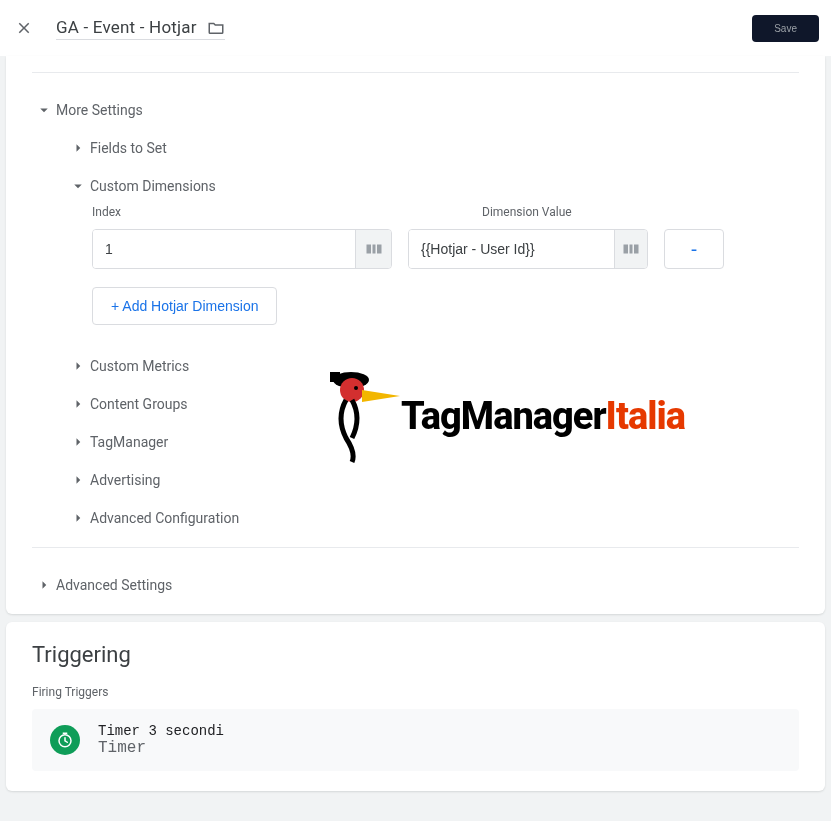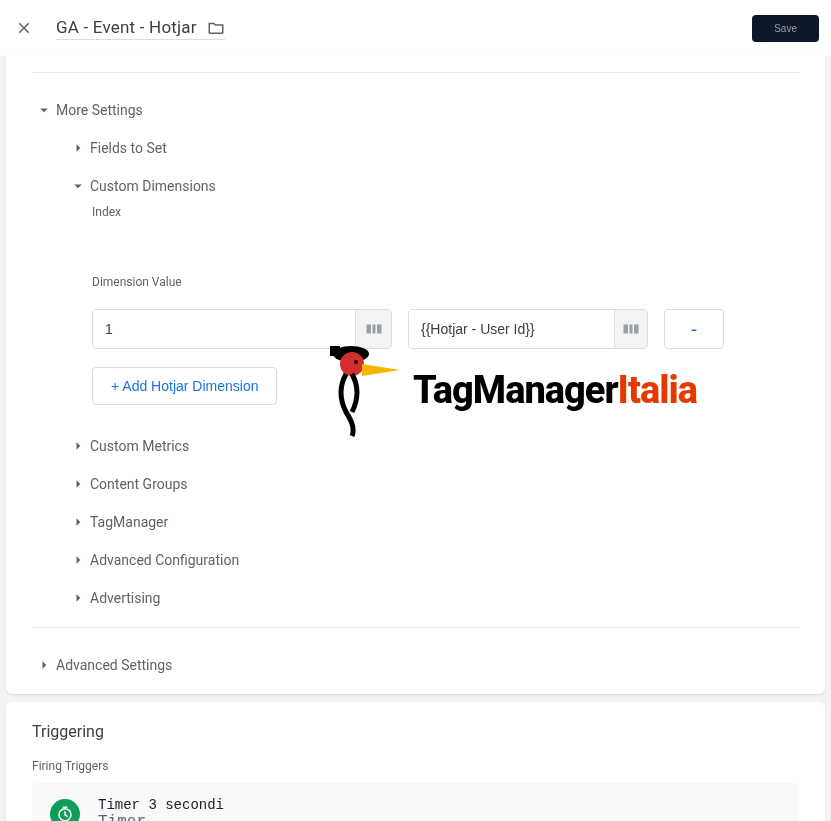--- a/index.html
+++ b/index.html
@@ -19,41 +19,41 @@
     hr.sep { border: none; border-top: 1px solid #e8eaed; margin: 0 26px 18px 26px; }
     
     .row { display:flex; align-items:center; padding: 10px 0; color:#5f6368; font-size:14px; cursor:pointer; }
     .row .chev { width:24px; display:flex; justify-content:center; color:#5f6368; }
     .indent0 { padding-left: 26px; }
     .indent1 { padding-left: 60px; }
     
     .more-settings-label { font-weight:400; }
     
     .cd-block { padding-left: 86px; padding-right: 26px; margin-bottom: 22px; }
-    .cd-headers { display:flex; gap: 56px; font-size: 12px; color:#5f6368; margin-bottom: 20px; flex-direction: column; }
+    .cd-headers { display:flex; gap: 100px; font-size: 12px; color:#5f6368; margin-bottom: 10px; }
     .cd-headers .h1 { width: 290px; }
     .cd-row { display:flex; align-items:stretch; gap:16px; margin-bottom: 18px; }
     .input-group { display:flex; border:1px solid #dadce0; border-radius:4px; overflow:hidden; height:40px; background:#fff; }
     .ig1 { width: 300px; }
     .ig2 { width: 240px; }
     .input-group input { border:none; outline:none; padding: 0 12px; font-size:14px; color:#3c4043; flex:1; }
     .var-btn { width: 36px; background:#f1f3f4; border-left:1px solid #dadce0; display:flex; align-items:center; justify-content:center; color:#9aa0a6; cursor:pointer; }
     .remove-btn { width:60px; height:40px; border:1px solid #dadce0; border-radius:4px; background:#fff; color:#1a73e8; font-size:20px; display:flex;align-items:center;justify-content:center; cursor:pointer; }
     .add-btn { border:1px solid #dadce0; border-radius:4px; background:#fff; color:#1a73e8; font-size:14px; padding: 10px 18px; cursor:pointer; }
     
     .trig-card { padding: 20px 26px; }
-    .trig-title { font-size:16px; color:#3c4043; margin-bottom: 18px; }
+    .trig-title { font-size:22px; color:#3c4043; margin-bottom: 18px; }
     .trig-sub { font-size:12px; color:#5f6368; margin-bottom: 10px; }
     .trig-box { background:#f8f9fa; border-radius:4px; padding: 14px 18px; display:flex; align-items:center; gap:18px; cursor:pointer;font-family:Liberation Mono, monospace; }
     .trig-icon { width:30px;height:30px;border-radius:50%; background:#0f9d58; display:flex;align-items:center;justify-content:center; color:#fff; }
     .trig-name { font-size:14px; font-weight:500; color:#202124; }
     .trig-type { font-size:16px; color:#5f6368; }
     
     
-    .wm { position:absolute; left: 310px; top: 286px; display:flex; align-items:center; pointer-events:none; user-select:none;gap:12px; }
+    .wm { position:absolute; left: 310px; top: 312px; display:flex; align-items:center; pointer-events:none; user-select:none; }
     .wm-text { font-size:38px; font-weight:800; letter-spacing:-1px; }
     .wm-black { color:#000; }
     .wm-red { color:#e63900; }
 
     svg { display:block; }
   </style>
 </head>
 <body>
 
 <div class="topbar">
@@ -159,29 +159,29 @@
         </svg>
       </span>
     <span>TagManager</span>
   </div>
   <div class="row indent1">
     <span class="chev">
         <svg width="18" height="18" viewBox="0 0 24 24">
           <path fill="currentColor" d="M10 7l5 5-5 5z"></path>
         </svg>
       </span>
+    <span>Advertising</span>
+  </div>
+  <div class="row indent1">
+    <span class="chev">
+        <svg width="18" height="18" viewBox="0 0 24 24">
+          <path fill="currentColor" d="M10 7l5 5-5 5z"></path>
+        </svg>
+      </span>
     <span>Advanced Configuration</span>
-  </div>
-  <div class="row indent1">
-    <span class="chev">
-        <svg width="18" height="18" viewBox="0 0 24 24">
-          <path fill="currentColor" d="M10 7l5 5-5 5z"></path>
-        </svg>
-      </span>
-    <span>Advertising</span>
   </div>
 
   <hr class="sep" style="margin-top:10px">
 
   <div class="row indent0">
     <span class="chev">
         <svg width="18" height="18" viewBox="0 0 24 24">
           <path fill="currentColor" d="M10 7l5 5-5 5z"></path>
         </svg>
       </span>

